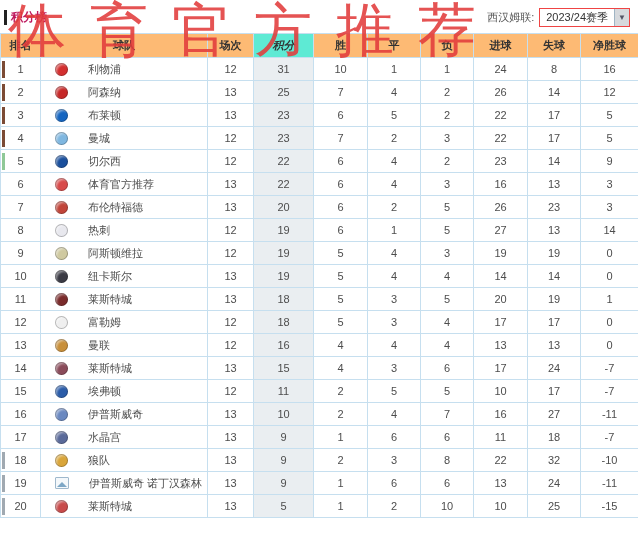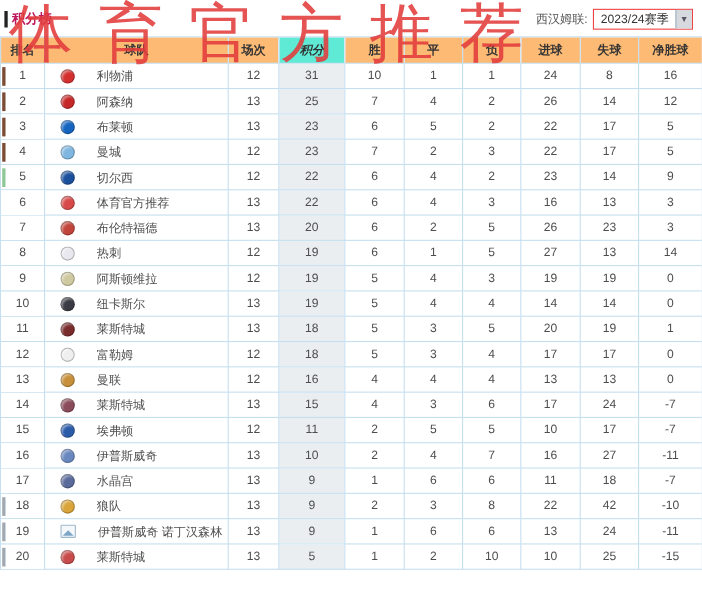--- a/index.html
+++ b/index.html
@@ -459,21 +459,21 @@
         <span class="crest" style="background: rgb(217, 165, 58);"></span>
         <span class="team-name">狼队</span>
       </span>
     </td>
     <td class="num">13</td>
     <td class="num c-points">9</td>
     <td class="num">2</td>
     <td class="num">3</td>
     <td class="num">8</td>
     <td class="num">22</td>
-    <td class="num">42</td>
+    <td class="num">32</td>
     <td class="num">-10</td>
   </tr>
 
   <tr>
     <td class="c-rank">
       <span class="marker" style="background: rgb(160, 169, 177); visibility: visible;"></span>
       <span class="rank-num">19</span>
     </td>
     <td class="c-team">
       <span class="team-wrap">

